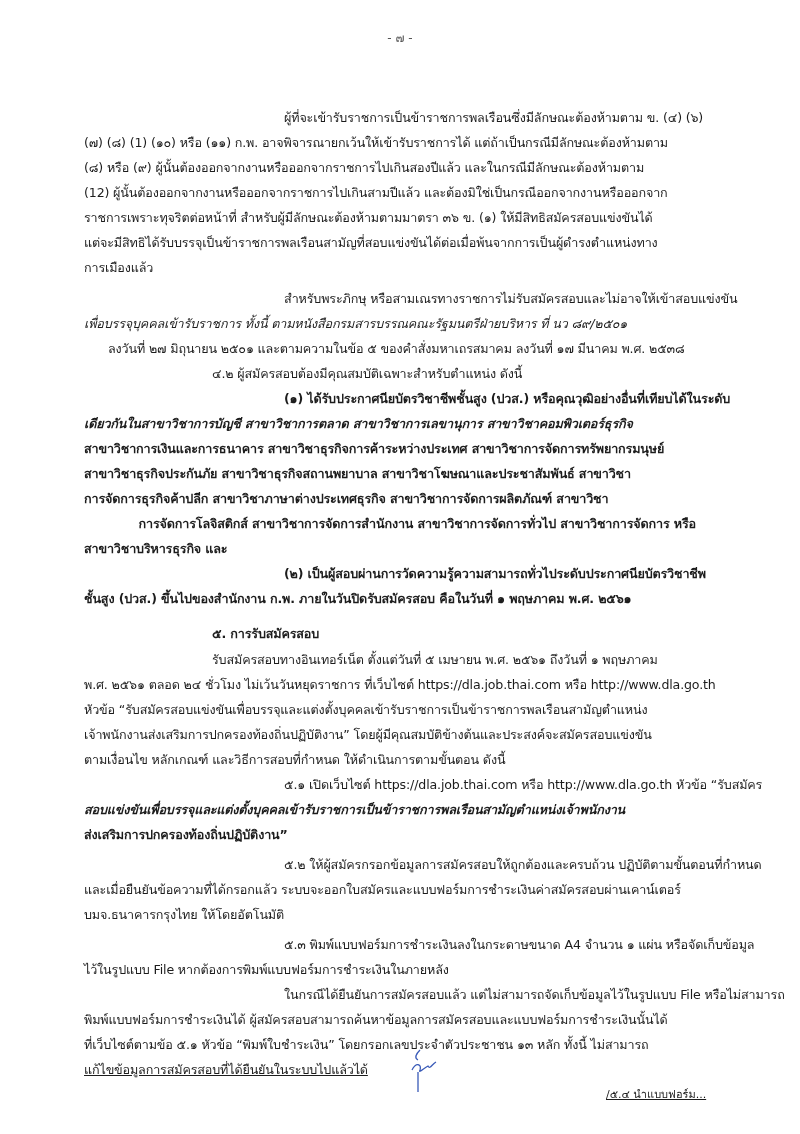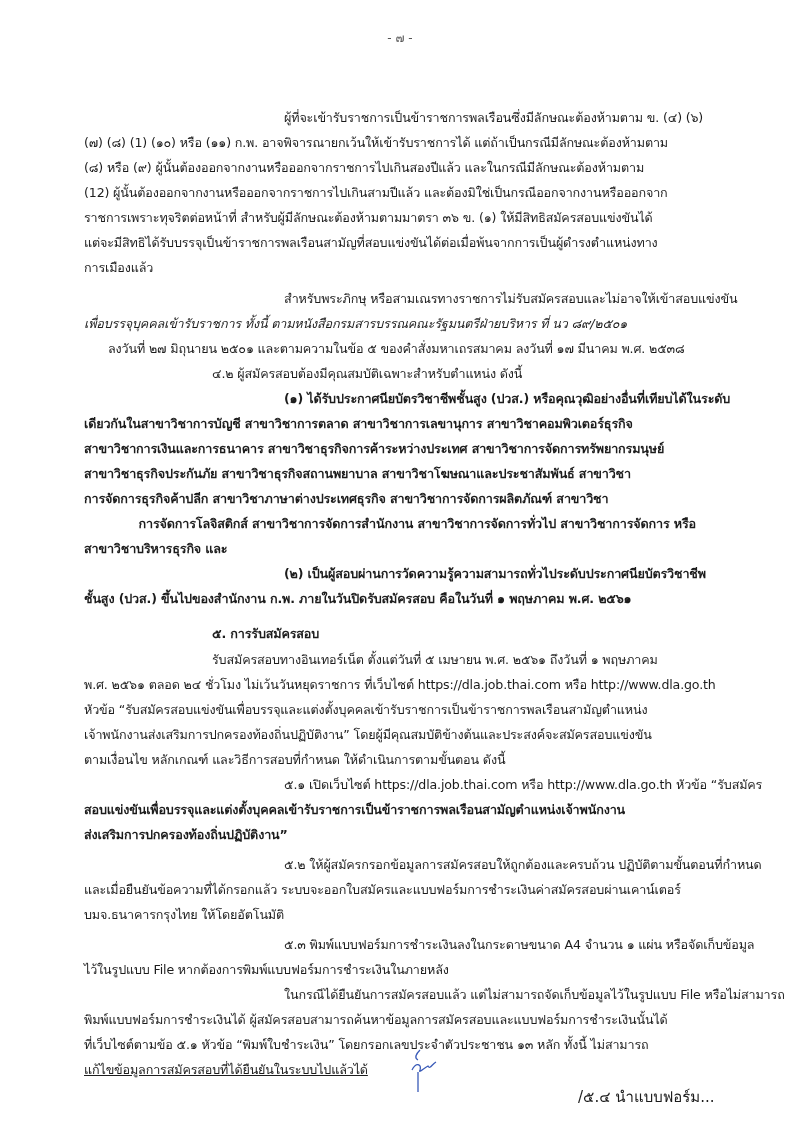--- a/index.html
+++ b/index.html
@@ -15,57 +15,57 @@
     .ln {
       position: absolute; left: 84px; width: 612px;
       font-size: 12.6px; line-height: 16px; white-space: nowrap;
       letter-spacing: -0.15px;
     }
     .b { font-weight: bold; }
     .signature {
       position: absolute; left: 406px; top: 1048px; width: 34px; height: 46px;
     }
     .cont {
-      position: absolute; left: 578px; top: 1085px; font-size: 15px;
+      position: absolute; left: 606px; top: 1085px; font-size: 11px; text-decoration: underline;
     }
   </style>
 </head>
 <body>
 
 <div class="page-number">- ๗ -</div>
 
 <div id="body-lines">
     <div class="ln" style="top: 110px; left: 284px;">ผู้ที่จะเข้ารับราชการเป็นข้าราชการพลเรือนซึ่งมีลักษณะต้องห้ามตาม ข. (๔) (๖)</div>
     <div class="ln" style="top: 135px; left: 84px;">(๗) (๘) (1) (๑๐) หรือ (๑๑) ก.พ. อาจพิจารณายกเว้นให้เข้ารับราชการได้ แต่ถ้าเป็นกรณีมีลักษณะต้องห้ามตาม</div>
     <div class="ln" style="top: 160px; left: 84px;">(๘) หรือ (๙) ผู้นั้นต้องออกจากงานหรือออกจากราชการไปเกินสองปีแล้ว และในกรณีมีลักษณะต้องห้ามตาม</div>
     <div class="ln" style="top: 185px; left: 84px;">(12) ผู้นั้นต้องออกจากงานหรือออกจากราชการไปเกินสามปีแล้ว และต้องมิใช่เป็นกรณีออกจากงานหรือออกจาก</div>
     <div class="ln" style="top: 210px; left: 84px;">ราชการเพราะทุจริตต่อหน้าที่ สำหรับผู้มีลักษณะต้องห้ามตามมาตรา ๓๖ ข. (๑) ให้มีสิทธิสมัครสอบแข่งขันได้</div>
     <div class="ln" style="top: 235px; left: 84px;">แต่จะมีสิทธิได้รับบรรจุเป็นข้าราชการพลเรือนสามัญที่สอบแข่งขันได้ต่อเมื่อพ้นจากการเป็นผู้ดำรงตำแหน่งทาง</div>
     <div class="ln" style="top: 260px; left: 84px;">การเมืองแล้ว</div>
     <div class="ln" style="top: 291px; left: 284px;">สำหรับพระภิกษุ หรือสามเณรทางราชการไม่รับสมัครสอบและไม่อาจให้เข้าสอบแข่งขัน</div>
     <div class="ln" style="top: 316px; left: 84px; font-style: italic;">เพื่อบรรจุบุคคลเข้ารับราชการ ทั้งนี้ ตามหนังสือกรมสารบรรณคณะรัฐมนตรีฝ่ายบริหาร ที่ นว ๘๙/๒๕๐๑</div>
     <div class="ln" style="top: 341px; left: 84px; margin-left: 24px;">ลงวันที่ ๒๗ มิถุนายน ๒๕๐๑ และตามความในข้อ ๕ ของคำสั่งมหาเถรสมาคม ลงวันที่ ๑๗ มีนาคม พ.ศ. ๒๕๓๘</div>
     <div class="ln" style="top: 366px; left: 212px;">๔.๒ ผู้สมัครสอบต้องมีคุณสมบัติเฉพาะสำหรับตำแหน่ง ดังนี้</div>
     <div class="ln b" style="top: 391px; left: 284px;">(๑) ได้รับประกาศนียบัตรวิชาชีพชั้นสูง (ปวส.) หรือคุณวุฒิอย่างอื่นที่เทียบได้ในระดับ</div>
-    <div class="ln b" style="top: 416px; left: 84px;">เดียวกันในสาขาวิชาการบัญชี สาขาวิชาการตลาด สาขาวิชาการเลขานุการ สาขาวิชาคอมพิวเตอร์ธุรกิจ</div>
+    <div class="ln b" style="top: 416px; left: 84px; font-style: italic;">เดียวกันในสาขาวิชาการบัญชี สาขาวิชาการตลาด สาขาวิชาการเลขานุการ สาขาวิชาคอมพิวเตอร์ธุรกิจ</div>
     <div class="ln b" style="top: 441px; left: 84px;">สาขาวิชาการเงินและการธนาคาร สาขาวิชาธุรกิจการค้าระหว่างประเทศ สาขาวิชาการจัดการทรัพยากรมนุษย์</div>
     <div class="ln b" style="top: 466px; left: 84px;">สาขาวิชาธุรกิจประกันภัย สาขาวิชาธุรกิจสถานพยาบาล สาขาวิชาโฆษณาและประชาสัมพันธ์ สาขาวิชา</div>
     <div class="ln b" style="top: 491px; left: 84px;">การจัดการธุรกิจค้าปลีก สาขาวิชาภาษาต่างประเทศธุรกิจ สาขาวิชาการจัดการผลิตภัณฑ์ สาขาวิชา</div>
     <div class="ln b" style="top: 516px; left: 84px; text-align: right;">การจัดการโลจิสติกส์ สาขาวิชาการจัดการสำนักงาน สาขาวิชาการจัดการทั่วไป สาขาวิชาการจัดการ หรือ</div>
     <div class="ln b" style="top: 541px; left: 84px;">สาขาวิชาบริหารธุรกิจ และ</div>
     <div class="ln b" style="top: 566px; left: 284px;">(๒) เป็นผู้สอบผ่านการวัดความรู้ความสามารถทั่วไประดับประกาศนียบัตรวิชาชีพ</div>
     <div class="ln b" style="top: 591px; left: 84px;">ชั้นสูง (ปวส.) ขึ้นไปของสำนักงาน ก.พ. ภายในวันปิดรับสมัครสอบ คือในวันที่ ๑ พฤษภาคม พ.ศ. ๒๕๖๑</div>
     <div class="ln b" style="top: 626px; left: 212px;">๕. การรับสมัครสอบ</div>
     <div class="ln" style="top: 652px; left: 212px;">รับสมัครสอบทางอินเทอร์เน็ต ตั้งแต่วันที่ ๕ เมษายน พ.ศ. ๒๕๖๑ ถึงวันที่ ๑ พฤษภาคม</div>
     <div class="ln" style="top: 677px; left: 84px;">พ.ศ. ๒๕๖๑ ตลอด ๒๔ ชั่วโมง ไม่เว้นวันหยุดราชการ ที่เว็บไซต์ https://dla.job.thai.com หรือ http://www.dla.go.th</div>
     <div class="ln" style="top: 702px; left: 84px;">หัวข้อ “รับสมัครสอบแข่งขันเพื่อบรรจุและแต่งตั้งบุคคลเข้ารับราชการเป็นข้าราชการพลเรือนสามัญตำแหน่ง</div>
     <div class="ln" style="top: 727px; left: 84px;">เจ้าพนักงานส่งเสริมการปกครองท้องถิ่นปฏิบัติงาน” โดยผู้มีคุณสมบัติข้างต้นและประสงค์จะสมัครสอบแข่งขัน</div>
     <div class="ln" style="top: 752px; left: 84px;">ตามเงื่อนไข หลักเกณฑ์ และวิธีการสอบที่กำหนด ให้ดำเนินการตามขั้นตอน ดังนี้</div>
     <div class="ln" style="top: 777px; left: 284px;">๕.๑ เปิดเว็บไซต์ https://dla.job.thai.com หรือ http://www.dla.go.th หัวข้อ “รับสมัคร</div>
-    <div class="ln b" style="top: 802px; left: 84px;">สอบแข่งขันเพื่อบรรจุและแต่งตั้งบุคคลเข้ารับราชการเป็นข้าราชการพลเรือนสามัญตำแหน่งเจ้าพนักงาน</div>
+    <div class="ln b" style="top: 802px; left: 84px; font-style: italic;">สอบแข่งขันเพื่อบรรจุและแต่งตั้งบุคคลเข้ารับราชการเป็นข้าราชการพลเรือนสามัญตำแหน่งเจ้าพนักงาน</div>
     <div class="ln b" style="top: 827px; left: 84px;">ส่งเสริมการปกครองท้องถิ่นปฏิบัติงาน”</div>
     <div class="ln" style="top: 857px; left: 284px;">๕.๒ ให้ผู้สมัครกรอกข้อมูลการสมัครสอบให้ถูกต้องและครบถ้วน ปฏิบัติตามขั้นตอนที่กำหนด</div>
     <div class="ln" style="top: 882px; left: 84px;">และเมื่อยืนยันข้อความที่ได้กรอกแล้ว ระบบจะออกใบสมัครและแบบฟอร์มการชำระเงินค่าสมัครสอบผ่านเคาน์เตอร์</div>
     <div class="ln" style="top: 907px; left: 84px;">บมจ.ธนาคารกรุงไทย ให้โดยอัตโนมัติ</div>
     <div class="ln" style="top: 937px; left: 284px;">๕.๓ พิมพ์แบบฟอร์มการชำระเงินลงในกระดาษขนาด A4 จำนวน ๑ แผ่น หรือจัดเก็บข้อมูล</div>
     <div class="ln" style="top: 962px; left: 84px;">ไว้ในรูปแบบ File หากต้องการพิมพ์แบบฟอร์มการชำระเงินในภายหลัง</div>
     <div class="ln" style="top: 987px; left: 284px;">ในกรณีได้ยืนยันการสมัครสอบแล้ว แต่ไม่สามารถจัดเก็บข้อมูลไว้ในรูปแบบ File หรือไม่สามารถ</div>
     <div class="ln" style="top: 1012px; left: 84px;">พิมพ์แบบฟอร์มการชำระเงินได้ ผู้สมัครสอบสามารถค้นหาข้อมูลการสมัครสอบและแบบฟอร์มการชำระเงินนั้นได้</div>
     <div class="ln" style="top: 1037px; left: 84px;">ที่เว็บไซต์ตามข้อ ๕.๑ หัวข้อ “พิมพ์ใบชำระเงิน” โดยกรอกเลขประจำตัวประชาชน ๑๓ หลัก ทั้งนี้ ไม่สามารถ</div>
     <div class="ln" style="top: 1062px; left: 84px; text-decoration: underline;">แก้ไขข้อมูลการสมัครสอบที่ได้ยืนยันในระบบไปแล้วได้</div>

